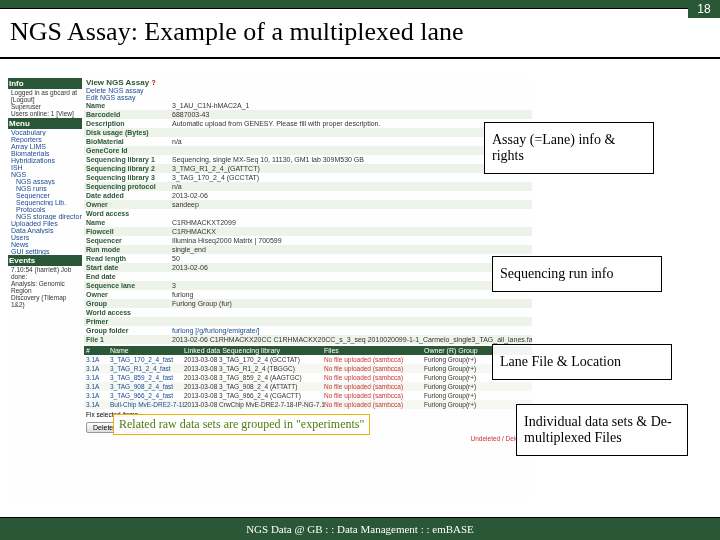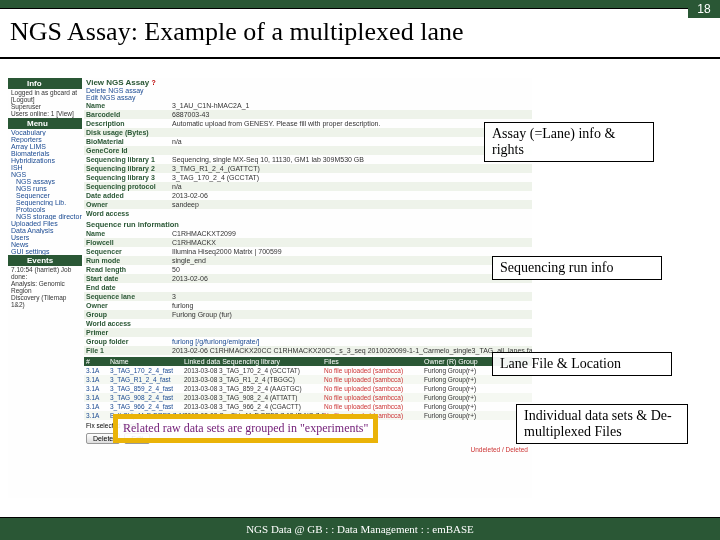--- a/index.html
+++ b/index.html
@@ -5,43 +5,43 @@
   * { box-sizing: border-box; margin: 0; padding: 0; }
   body { width: 720px; height: 540px; font-family: Arial, sans-serif; background: #fff; position: relative; overflow: hidden; }
   .topbar { width: 100%; height: 9px; background: #2a5735; position: relative; }
   .topbar-line { position: absolute; bottom: 0; width: 100%; height: 1px; background: #000; }
   .pagenum { position: absolute; right: 0; top: 0; width: 32px; height: 18px; background: #2a5735; color: #fff; font-size: 12px; display: flex; align-items: center; justify-content: center; }
   .title-area { background: #fff; padding: 8px 10px 10px 10px; border-bottom: 2px solid #000; }
   .title { font-family: Georgia, 'Times New Roman', serif; font-size: 26px; color: #000; }
   .content { position: absolute; top: 78px; left: 8px; width: 524px; height: 420px; background: #fefefe; font-size: 7px; }
   
   .sidebar { position: absolute; left: 0; top: 0; width: 74px; height: 100%; }
-  .sidebar .sec-head { background: #2a5735; color: #fff; font-weight: bold; padding: 1px 19px; font-size: 8px; }
+  .sidebar .sec-head { background: #2a5735; color: #fff; font-weight: bold; padding: 1px 1px; font-size: 8px; }
   .sidebar .item { color: #1a4a92; padding: 0px 3px; font-size: 7px; white-space: nowrap; overflow: hidden; }
   .sidebar .info-txt { color: #333; font-size: 6.5px; padding: 0 3px; line-height: 1.1; }
   
   .main { position: absolute; left: 76px; top: 0; right: 0; height: 100%; }
   .main-head { color: #2a5735; font-weight: bold; font-size: 8px; padding: 0 2px; }
   .main-links { color: #1a4a92; font-size: 7px; padding: 0 2px; }
   .kv-row { display: flex; height: 9px; line-height: 9px; }
   .kv-row.alt { background: #eef3ea; }
   .kv-k { width: 88px; color: #2a5735; font-weight: bold; font-size: 7px; padding-left: 2px; overflow: hidden; white-space: nowrap; }
   .kv-v { flex: 1; color: #333; font-size: 7px; overflow: hidden; white-space: nowrap; }
   .sec-green { color: #2a5735; font-weight: bold; font-size: 7.5px; margin-top: 2px; padding-left: 2px; }
   .raw-head { background: #2a5735; color: #fff; font-size: 7px; display: flex; padding: 1px 2px; margin-top: 2px; }
   .raw-head span:nth-child(1){ width:24px;} .raw-head span:nth-child(2){ width:74px;} .raw-head span:nth-child(3){ width:140px;} .raw-head span:nth-child(4){ width:100px;} .raw-head span:nth-child(5){ flex:1;}
   .raw-row { display: flex; font-size: 6.5px; padding: 0 2px; height: 9px; line-height: 9px; }
   .raw-row.alt { background: #f5f8f2; }
   .raw-row span:nth-child(1){ width:24px; color:#1a4a92;} .raw-row span:nth-child(2){ width:74px; color:#1a4a92; overflow:hidden; white-space:nowrap;} .raw-row span:nth-child(3){ width:140px; color:#333; overflow:hidden; white-space:nowrap;} .raw-row span:nth-child(4){ width:100px; color:#c33; overflow:hidden; white-space:nowrap;} .raw-row span:nth-child(5){ flex:1; color:#333; overflow:hidden; white-space:nowrap;}
   .btn-row { margin-top: 4px; display: flex; gap: 4px; padding-left: 2px; }
   .btn { border: 1px solid #999; background: linear-gradient(#fff,#ddd); font-size: 7px; padding: 1px 6px; border-radius: 2px; }
   .undel { color: #c33; font-size: 6.5px; text-align: right; padding-right: 4px; margin-top: 2px; }
   
-  .ann { position: absolute; background: rgba(255,255,255,0.94); border: 1px solid #000; font-family: Georgia, serif; font-size: 14px; padding: 3px 7px; line-height: 1.15; }
-  .ann-red { position: absolute; background: rgba(255,255,255,0.9); border: 5px solid #eab308; font-family: Georgia, serif; font-size: 12px; color: #701a75; padding: 2px 5px; }
+  .ann { position: absolute; background: rgba(255,255,255,0.94); border: 1px solid #000; font-family: Georgia, serif; font-size: 14px; padding: 9px 7px; line-height: 1.15; }
+  .ann-red { position: absolute; background: rgba(255,255,255,0.9); border: 1px solid #eab308; font-family: Georgia, serif; font-size: 12px; color: #4d7c0f; padding: 2px 5px; }
   
   .footer { position: absolute; bottom: 0; left: 0; width: 100%; height: 22px; background: #2a5735; color: #fff; font-family: Georgia, serif; font-size: 11px; display: flex; align-items: center; justify-content: center; }
   .footer-line { position: absolute; bottom: 22px; width: 100%; height: 1px; background: #000; }
 </style>
 </head>
 <body>
 
 <div class="topbar">
     <div class="topbar-line"></div>
   </div>
@@ -134,21 +134,20 @@
         </div>
         <div class="kv-row alt">
           <div class="kv-k">Owner</div>
           <div class="kv-v">sandeep</div>
         </div>
         <div class="kv-row">
           <div class="kv-k">Word access</div>
           <div class="kv-v"></div>
         </div>
       </div>
-    <div class="sec-green">Sequence run information</div>
     <div id="seqrun-rows">
         <div class="kv-row">
           <div class="kv-k">Name</div>
           <div class="kv-v">C1RHMACKXT2099</div>
         </div>
         <div class="kv-row alt">
           <div class="kv-k">Flowcell</div>
           <div class="kv-v">C1RHMACKX</div>
         </div>
         <div class="kv-row">
@@ -255,18 +254,18 @@
     <div class="btn-row">
       <div class="btn">Delete</div>
       <div class="btn">Edit</div>
     </div>
     <div class="undel">Undeleted / Deleted</div>
   </div>
 </div>
 
 <div class="ann" style="left:484px; top:122px; width:170px;">Assay (=Lane) info &amp; rights</div>
 <div class="ann" style="left:492px; top:256px; width:170px;">Sequencing run info</div>
-<div class="ann" style="left:492px; top:352px; width:180px;">Lane File &amp; Location</div>
+<div class="ann" style="left:492px; top:344px; width:180px;">Lane File &amp; Location</div>
 <div class="ann" style="left:516px; top:404px; width:172px;">Individual data sets &amp; De-multiplexed Files</div>
 <div class="ann-red" style="left:113px; top:414px;">Related raw data sets are grouped in "experiments"</div>
 
 <div class="footer-line"></div>
 <div class="footer">NGS Data @ GB : : Data Management : : emBASE</div>
 
 </body></html>

